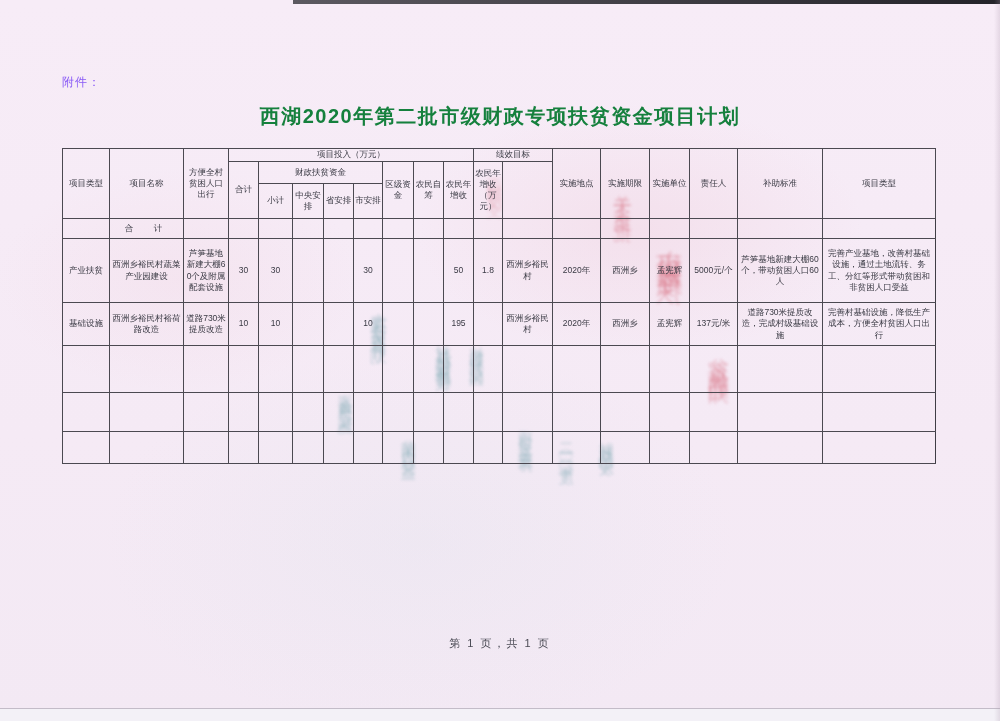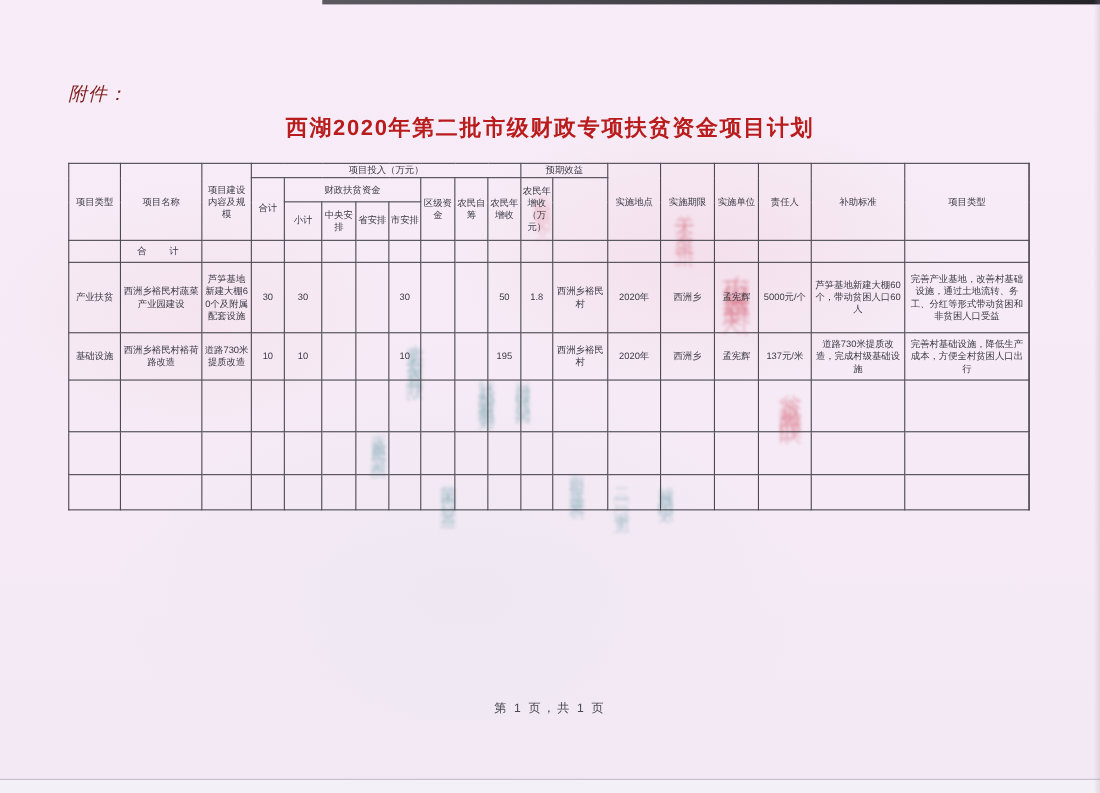--- a/index.html
+++ b/index.html
@@ -13,23 +13,23 @@
       linear-gradient(180deg,#f7ecf7 0%,#f5eaf5 60%,#f3e9f4 100%);
     color:#3c3c46;
   }
   .scan-edge-top{position:absolute;top:0;left:293px;right:0;height:4px;
     background:linear-gradient(90deg,rgba(40,40,46,.75),rgba(24,24,30,.95));}
   .scan-edge-bottom{position:absolute;left:0;top:708px;right:0;height:13px;
     background:#f3f1f7;border-top:1px solid #c3bcc8;}
   .scan-edge-right{position:absolute;top:0;right:0;width:6px;height:721px;
     background:linear-gradient(90deg,rgba(180,160,180,0),rgba(170,150,170,0.25));}
 
-  .attachment{position:absolute;left:62px;top:74px;font-size:17px;color:#7f1d1d;letter-spacing:1px;font-style:italic;}
+  .attachment{position:absolute;left:62px;top:74px;font-size:12px;color:#8b5cf6;letter-spacing:1px;}
   .title{position:absolute;left:0;top:103px;width:1000px;text-align:center;
-    font-size:20px;font-weight:700;letter-spacing:1.5px;color:#b91c1c;}
+    font-size:20px;font-weight:700;letter-spacing:1.5px;color:#15803d;}
 
   table.doc{position:absolute;left:62px;top:148px;width:873px;z-index:2;
     border-collapse:collapse;table-layout:fixed;background:transparent;}
   table.doc th,table.doc td{
     border:1px solid #4b4951;font-weight:400;font-size:8.5px;line-height:1.3;
     color:#3a3a44;text-align:center;vertical-align:middle;padding:0 1px;
     overflow:hidden;word-break:break-all;}
   table.doc{border:1.5px solid #3f3d45;}
   tr.hr1{height:13px;} tr.hr2{height:22px;} tr.hr3{height:35px;}
   tr.sum{height:20px;} tr.r1{height:64px;} tr.r2{height:43px;}
@@ -91,23 +91,23 @@
       <col style="width:49px">
     <col style="width:40px">
       <col style="width:48px">
       <col style="width:85px">
     <col style="width:113px">
   </colgroup>
   <thead>
     <tr class="hr1">
       <th rowspan="3">项目类型</th>
       <th rowspan="3">项目名称</th>
-      <th rowspan="3">项目建设内容及规模</th>
+      <th rowspan="3">方便全村贫困人口出行</th>
       <th colspan="8">项目投入（万元）</th>
-      <th colspan="2">预期效益</th>
+      <th colspan="2">绩效目标</th>
       <th rowspan="3">实施地点</th>
       <th rowspan="3">实施期限</th>
       <th rowspan="3">实施单位</th>
       <th rowspan="3">责任人</th>
       <th rowspan="3">补助标准</th>
       <th rowspan="3">项目类型</th>
       <th rowspan="3">带贫减贫机制</th>
     </tr>
     <tr class="hr2">
       <th rowspan="2">合计</th>

